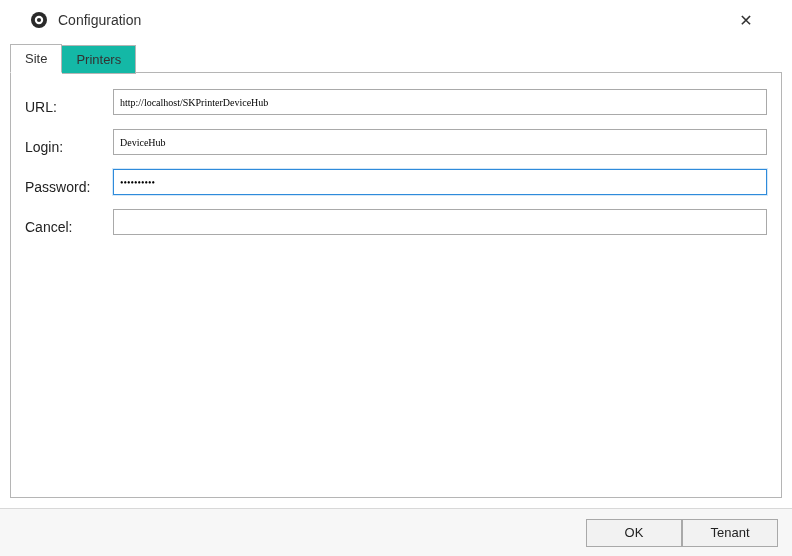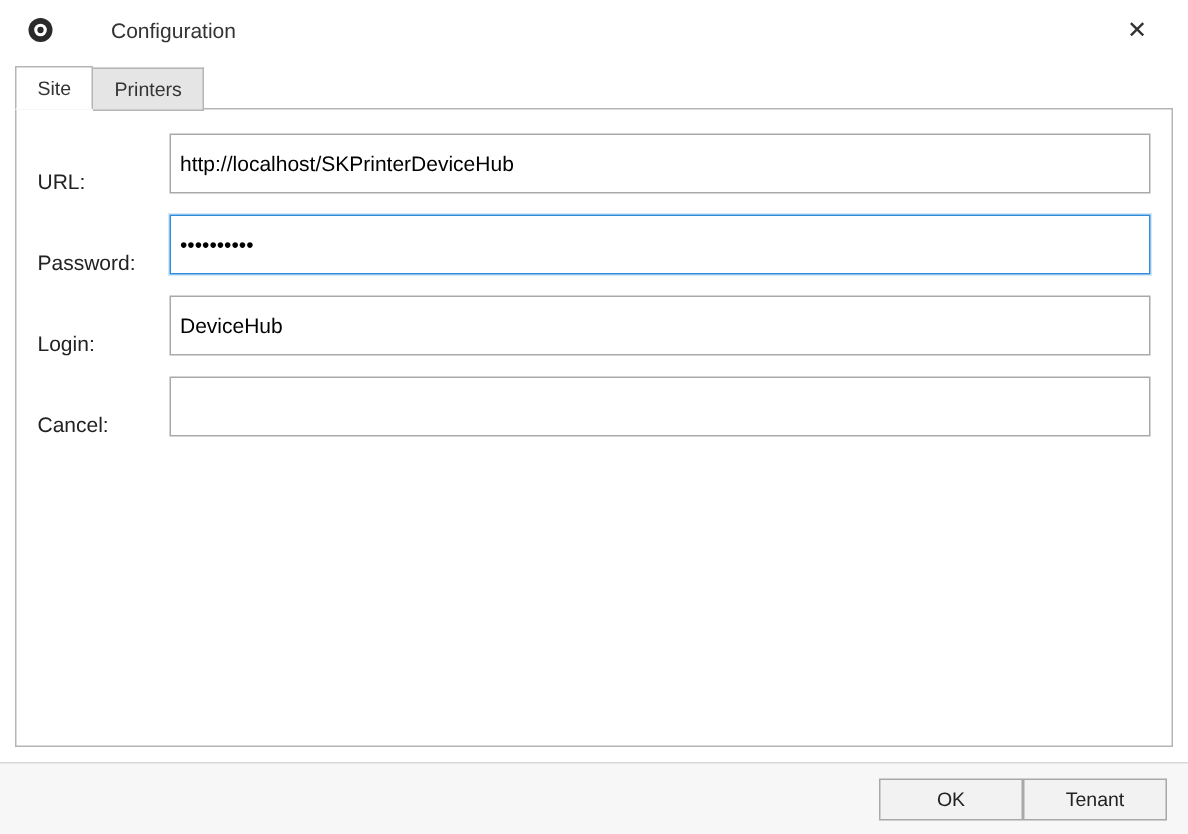--- a/index.html
+++ b/index.html
@@ -20,23 +20,22 @@
       width: 792px;
       height: 556px;
       display: flex;
       flex-direction: column;
       background: #ffffff;
     }
     .titlebar {
       height: 40px;
       display: flex;
       align-items: center;
-      padding: 0 14px;
+      padding: 0 26px;
       background: #ffffff;
-      gap: 28px;
     }
     .titlebar-icon {
       width: 18px;
       height: 18px;
       margin-right: 10px;
       margin-left: 4px;
     }
     .titlebar-title {
       font-size: 14px;
       color: #333;
@@ -62,21 +61,21 @@
     .tabs {
       display: flex;
       align-items: flex-end;
       position: relative;
       z-index: 2;
       margin-bottom: -1px;
     }
     .tab {
       padding: 6px 14px;
       border: 1px solid #b5b5b5;
-      background: #e5e5e5;
+      background: #14b8a6;
       font-size: 13px;
       cursor: pointer;
       position: relative;
       color: #333;
     }
     .tab.active {
       background: #ffffff;
       border-bottom: 1px solid #ffffff;
       z-index: 3;
     }
@@ -95,25 +94,25 @@
       align-items: flex-end;
       margin-bottom: 14px;
     }
     .form-label {
       width: 88px;
       font-size: 14px;
       color: #222;
     }
     .form-input {
       flex: 1;
-      height: 40px;
+      height: 26px;
       border: 1px solid #a9a9a9;
       padding: 2px 6px;
-      font-size: 14px;
-      font-family: Liberation Sans, sans-serif;
+      font-size: 10px;
+      font-family: Liberation Serif, serif;
       outline: none;
     }
     .form-input.focused {
       border: 1px solid #2e8bdb;
       box-shadow: 0 0 0 1px rgba(46,139,219,0.2);
     }
     .footer {
       height: 48px;
       border-top: 1px solid #d8d8d8;
       display: flex;
@@ -163,27 +162,27 @@
     </div>
 
     <div class="tab-panel">
 
       <div class="form-row">
         <label class="form-label">URL:</label>
         <input type="text" class="form-input" value="http://localhost/SKPrinterDeviceHub" style="">
       </div>
 
       <div class="form-row">
-        <label class="form-label">Password:</label>
-        <input type="text" class="form-input focused" value="••••••••••" style="">
+        <label class="form-label">Login:</label>
+        <input type="text" class="form-input" value="DeviceHub" style="">
       </div>
 
       <div class="form-row">
-        <label class="form-label">Login:</label>
-        <input type="text" class="form-input" value="DeviceHub" style="">
+        <label class="form-label">Password:</label>
+        <input type="text" class="form-input focused" value="••••••••••" style="">
       </div>
 
       <div class="form-row">
         <label class="form-label">Cancel:</label>
         <input type="text" class="form-input" value="" style="">
       </div>
 
     </div>
   </div>
 

